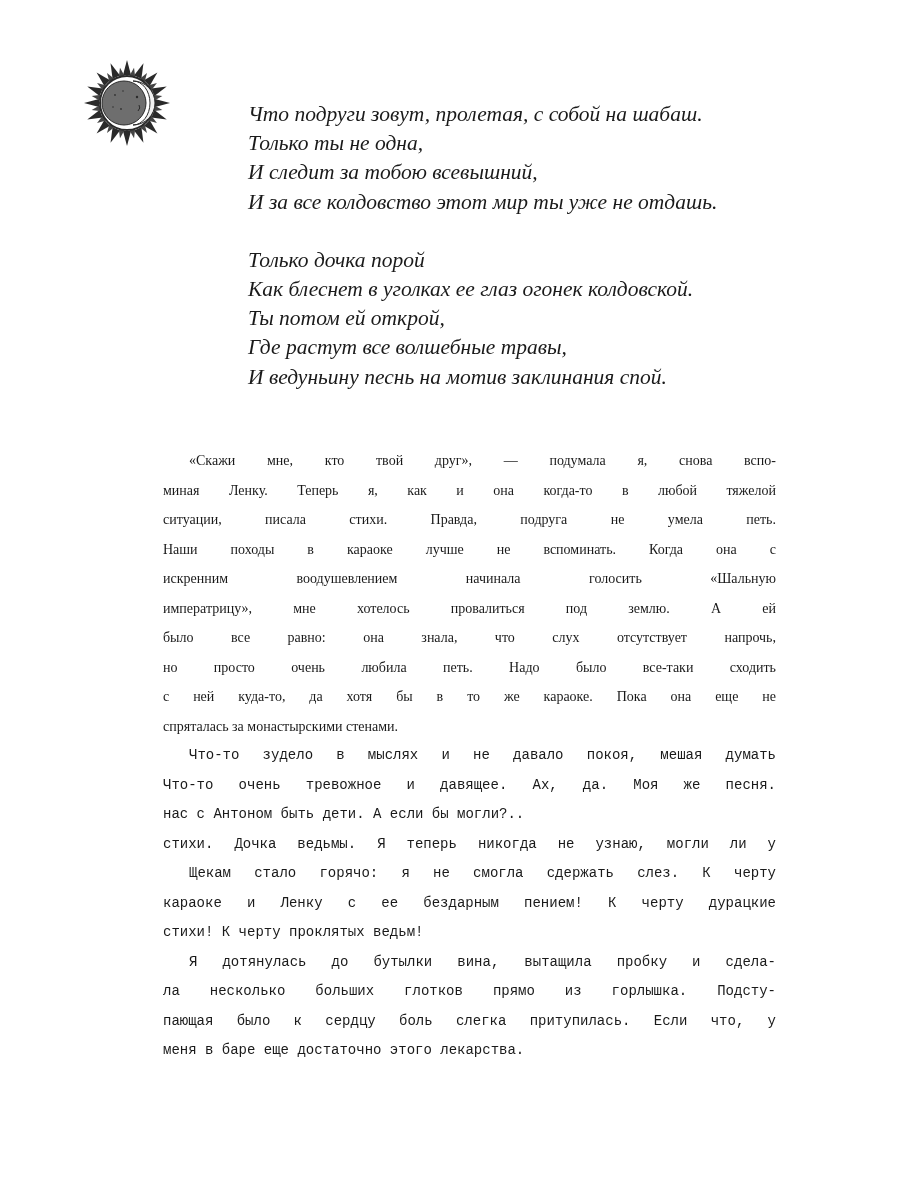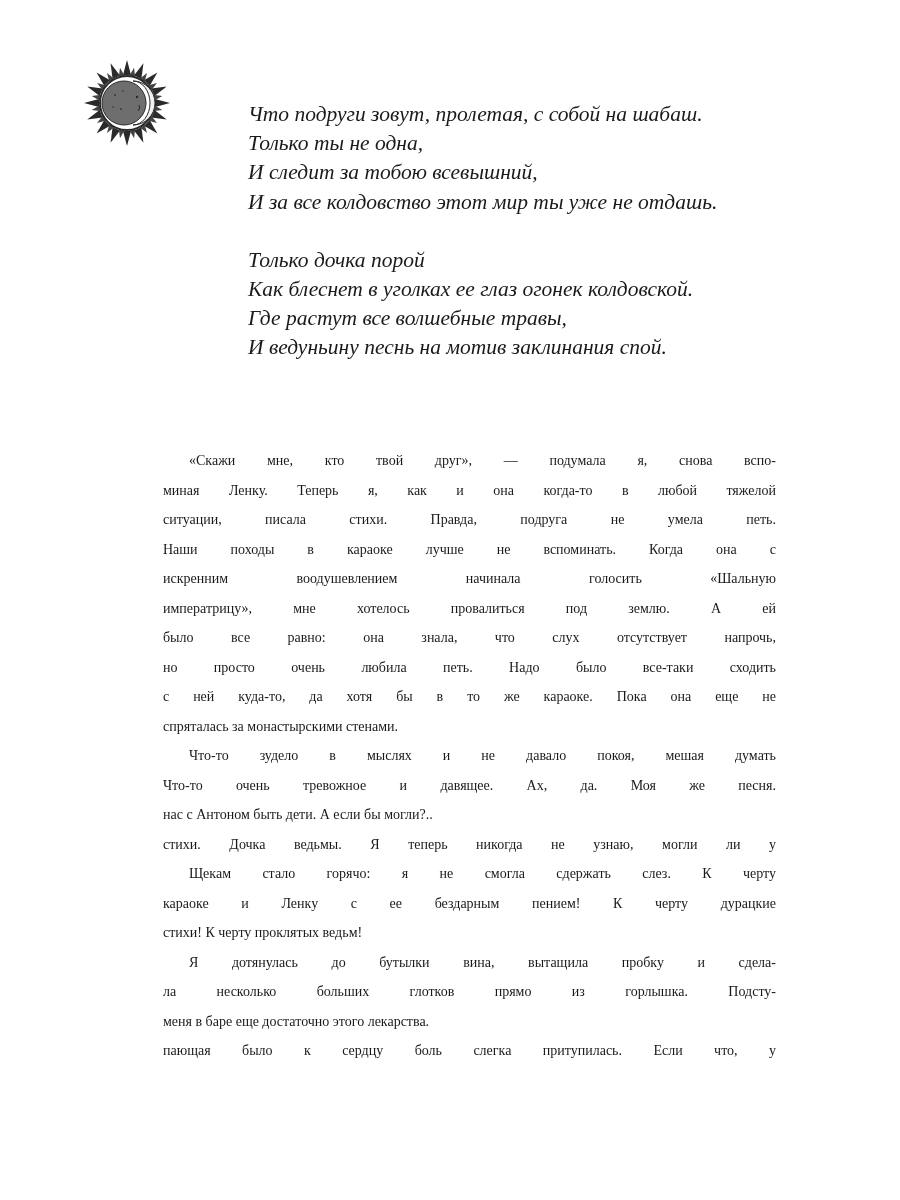--- a/index.html
+++ b/index.html
@@ -53,20 +53,21 @@
     top: 446px;
     width: 613px;
     font-size: 14px;
     line-height: 29.5px;
   }
   .para {
     margin: 0;
   }
   .para + .para {
     margin-top: 0px;
+    font-family: Liberation Mono, monospace;
   }
   .line {
     display: block;
     text-align: justify;
     text-align-last: justify;
     white-space: nowrap;
     height: 29.5px;
     overflow: visible;
   }
   .line.last {
@@ -142,20 +143,21 @@
   <div class="poem">
     <div class="stanza">
       <span class="poem-line">Что подруги зовут, пролетая, с собой на шабаш.</span>
       <span class="poem-line">Только ты не одна,</span>
       <span class="poem-line">И следит за тобою всевышний,</span>
       <span class="poem-line">И за все колдовство этот мир ты уже не отдашь.</span>
     </div>
     <div class="stanza">
       <span class="poem-line">Только дочка порой</span>
       <span class="poem-line">Как блеснет в уголках ее глаз огонек колдовской.</span>
+      <span class="poem-line">Ты потом ей открой,</span>
       <span class="poem-line">Где растут все волшебные травы,</span>
       <span class="poem-line">И ведуньину песнь на мотив заклинания спой.</span>
     </div>
   </div>
 
   <div class="prose">
     <div class="para">
       <span class="line indent" style="white-space: normal; text-align-last: justify;">«Скажи мне, кто твой друг», — подумала я, снова вспо-</span>
       <span class="line" style="white-space: normal; text-align-last: justify;">миная Ленку. Теперь я, как и она когда-то в любой тяжелой</span>
       <span class="line" style="white-space: normal; text-align-last: justify;">ситуации, писала стихи. Правда, подруга не умела петь.</span>
@@ -174,18 +176,18 @@
       <span class="line" style="white-space: normal; text-align-last: justify;">стихи. Дочка ведьмы. Я теперь никогда не узнаю, могли ли у</span>
     </div>
     <div class="para">
       <span class="line indent" style="white-space: normal; text-align-last: justify;">Щекам стало горячо: я не смогла сдержать слез. К черту</span>
       <span class="line" style="white-space: normal; text-align-last: justify;">караоке и Ленку с ее бездарным пением! К черту дурацкие</span>
       <span class="line last">стихи! К черту проклятых ведьм!</span>
     </div>
     <div class="para">
       <span class="line indent" style="white-space: normal; text-align-last: justify;">Я дотянулась до бутылки вина, вытащила пробку и сдела-</span>
       <span class="line" style="white-space: normal; text-align-last: justify;">ла несколько больших глотков прямо из горлышка. Подсту-</span>
+      <span class="line" style="white-space: normal; text-align-last: justify;">пающая было к сердцу боль слегка притупилась. Если что, у</span>
       <span class="line last">меня в баре еще достаточно этого лекарства.</span>
-      <span class="line" style="white-space: normal; text-align-last: justify;">пающая было к сердцу боль слегка притупилась. Если что, у</span>
     </div>
   </div>
 
 </div>
 
 </body></html>

